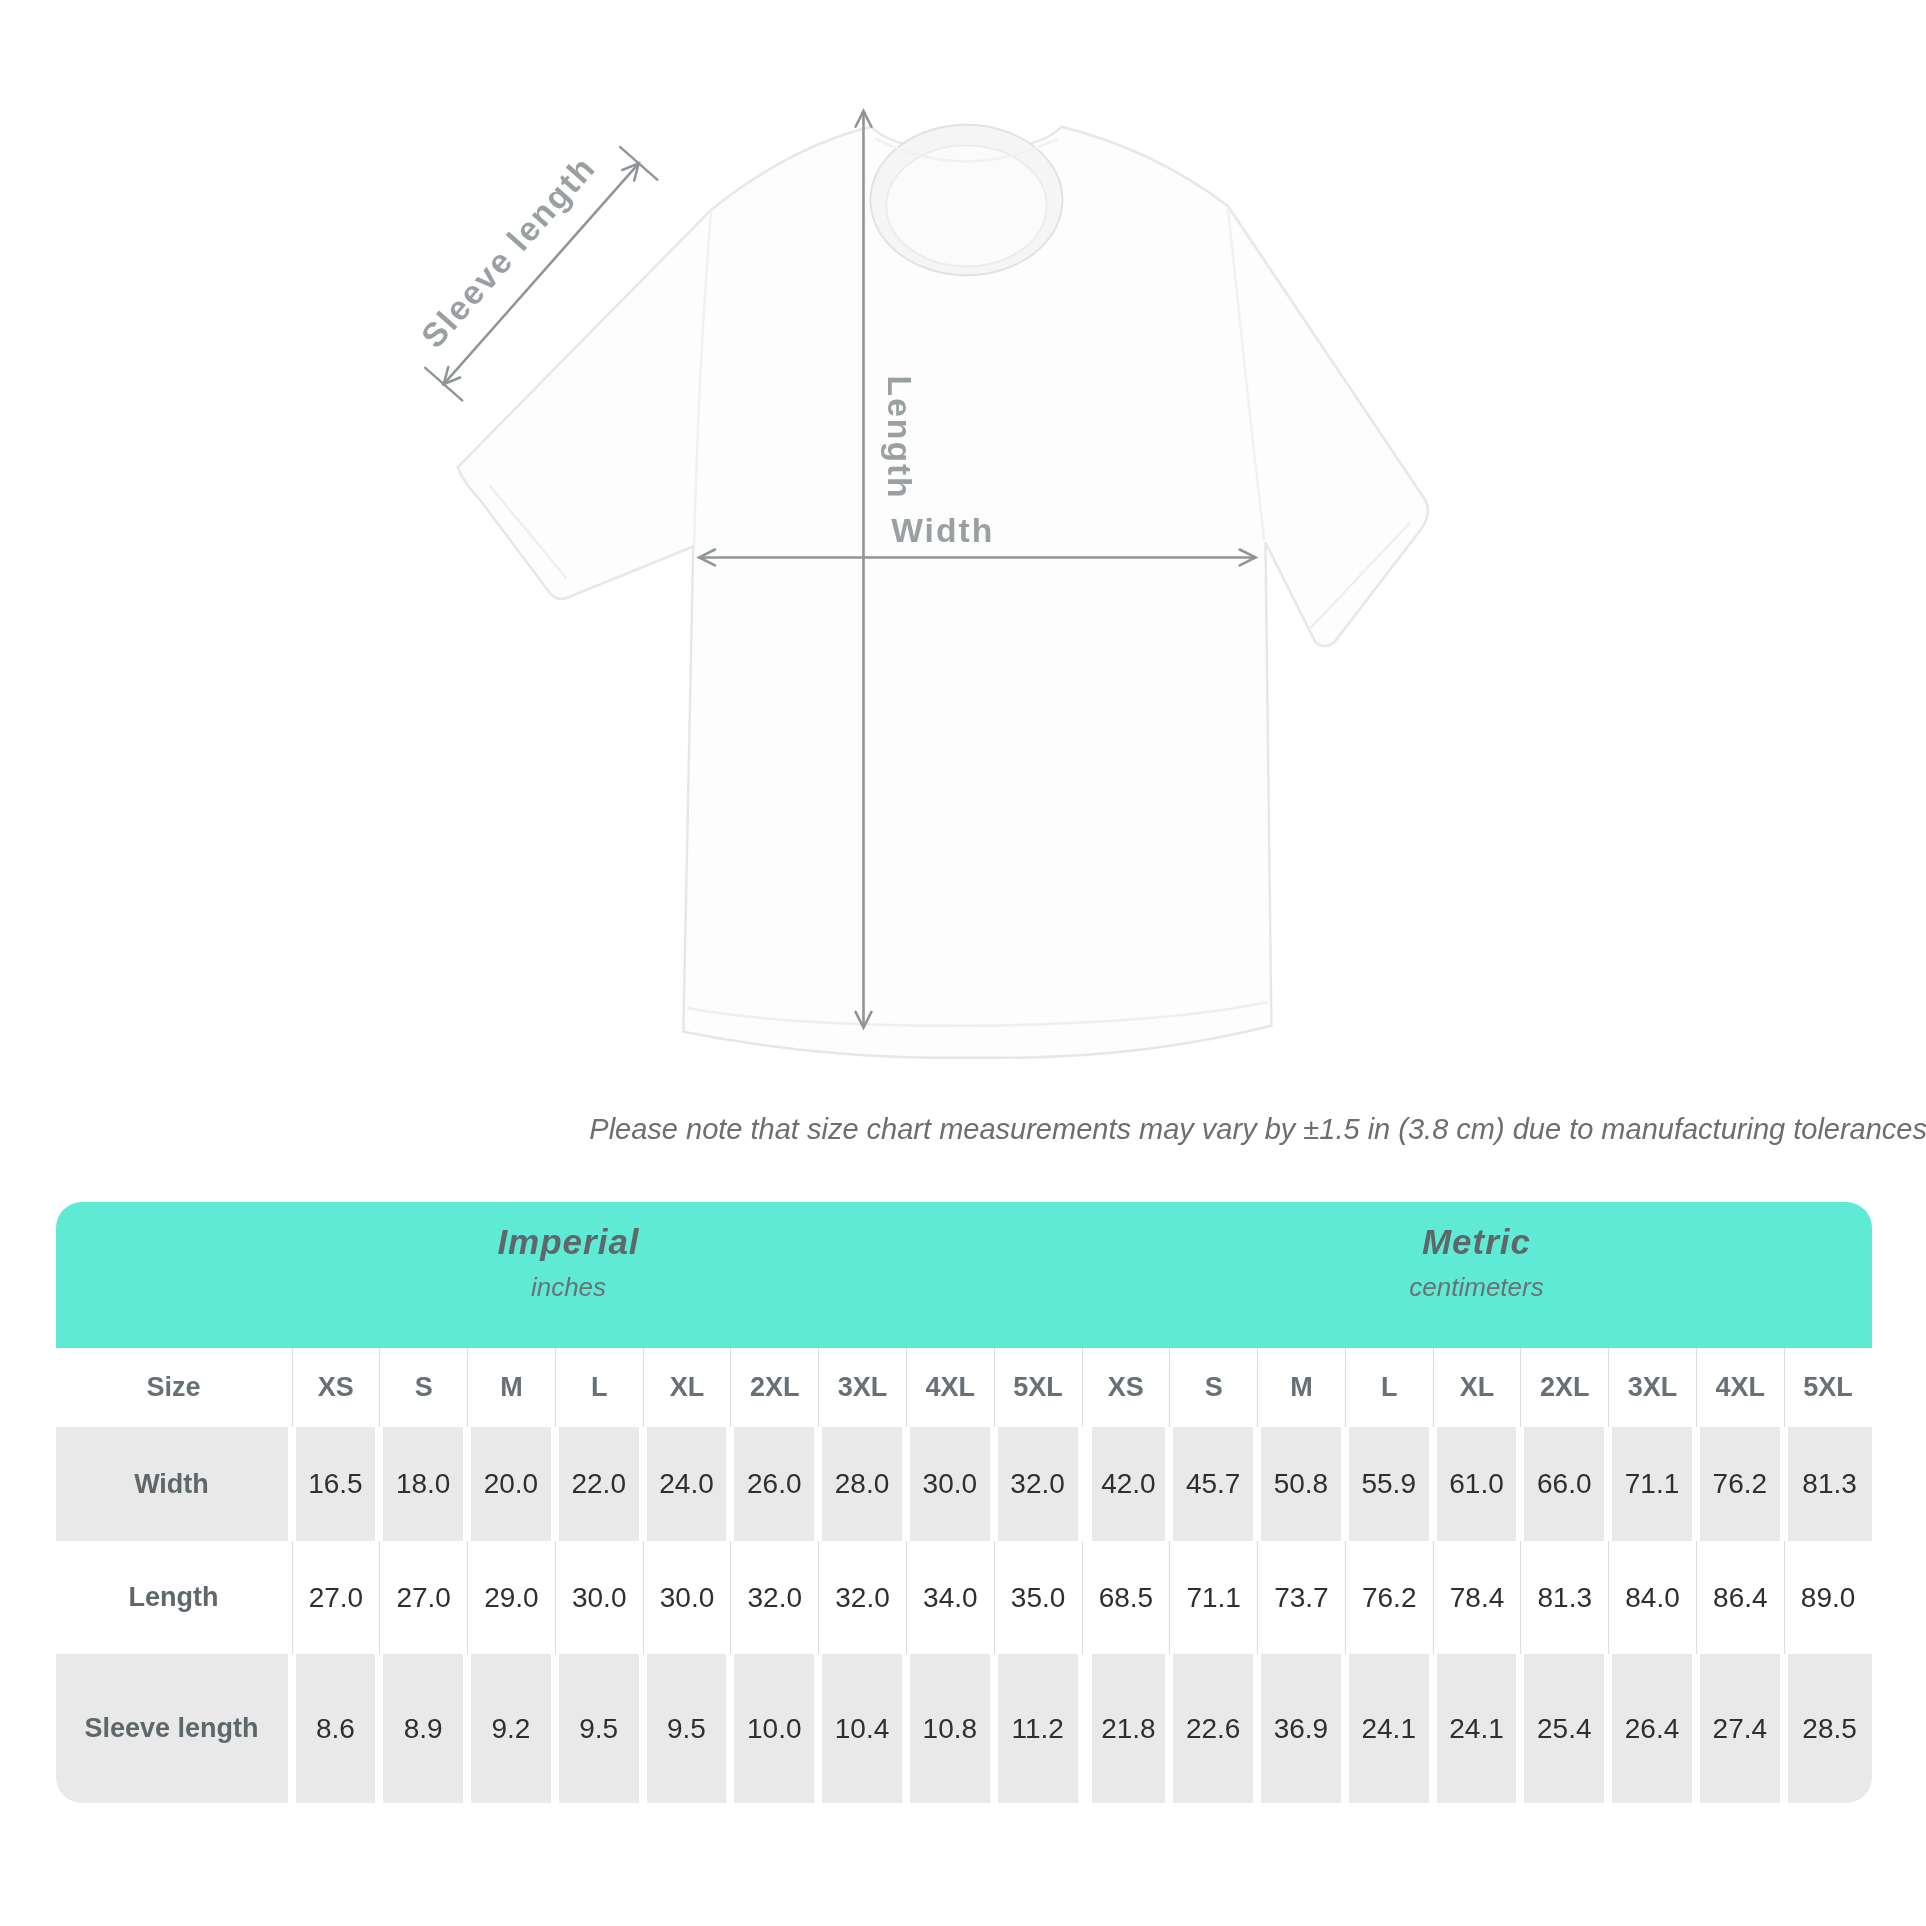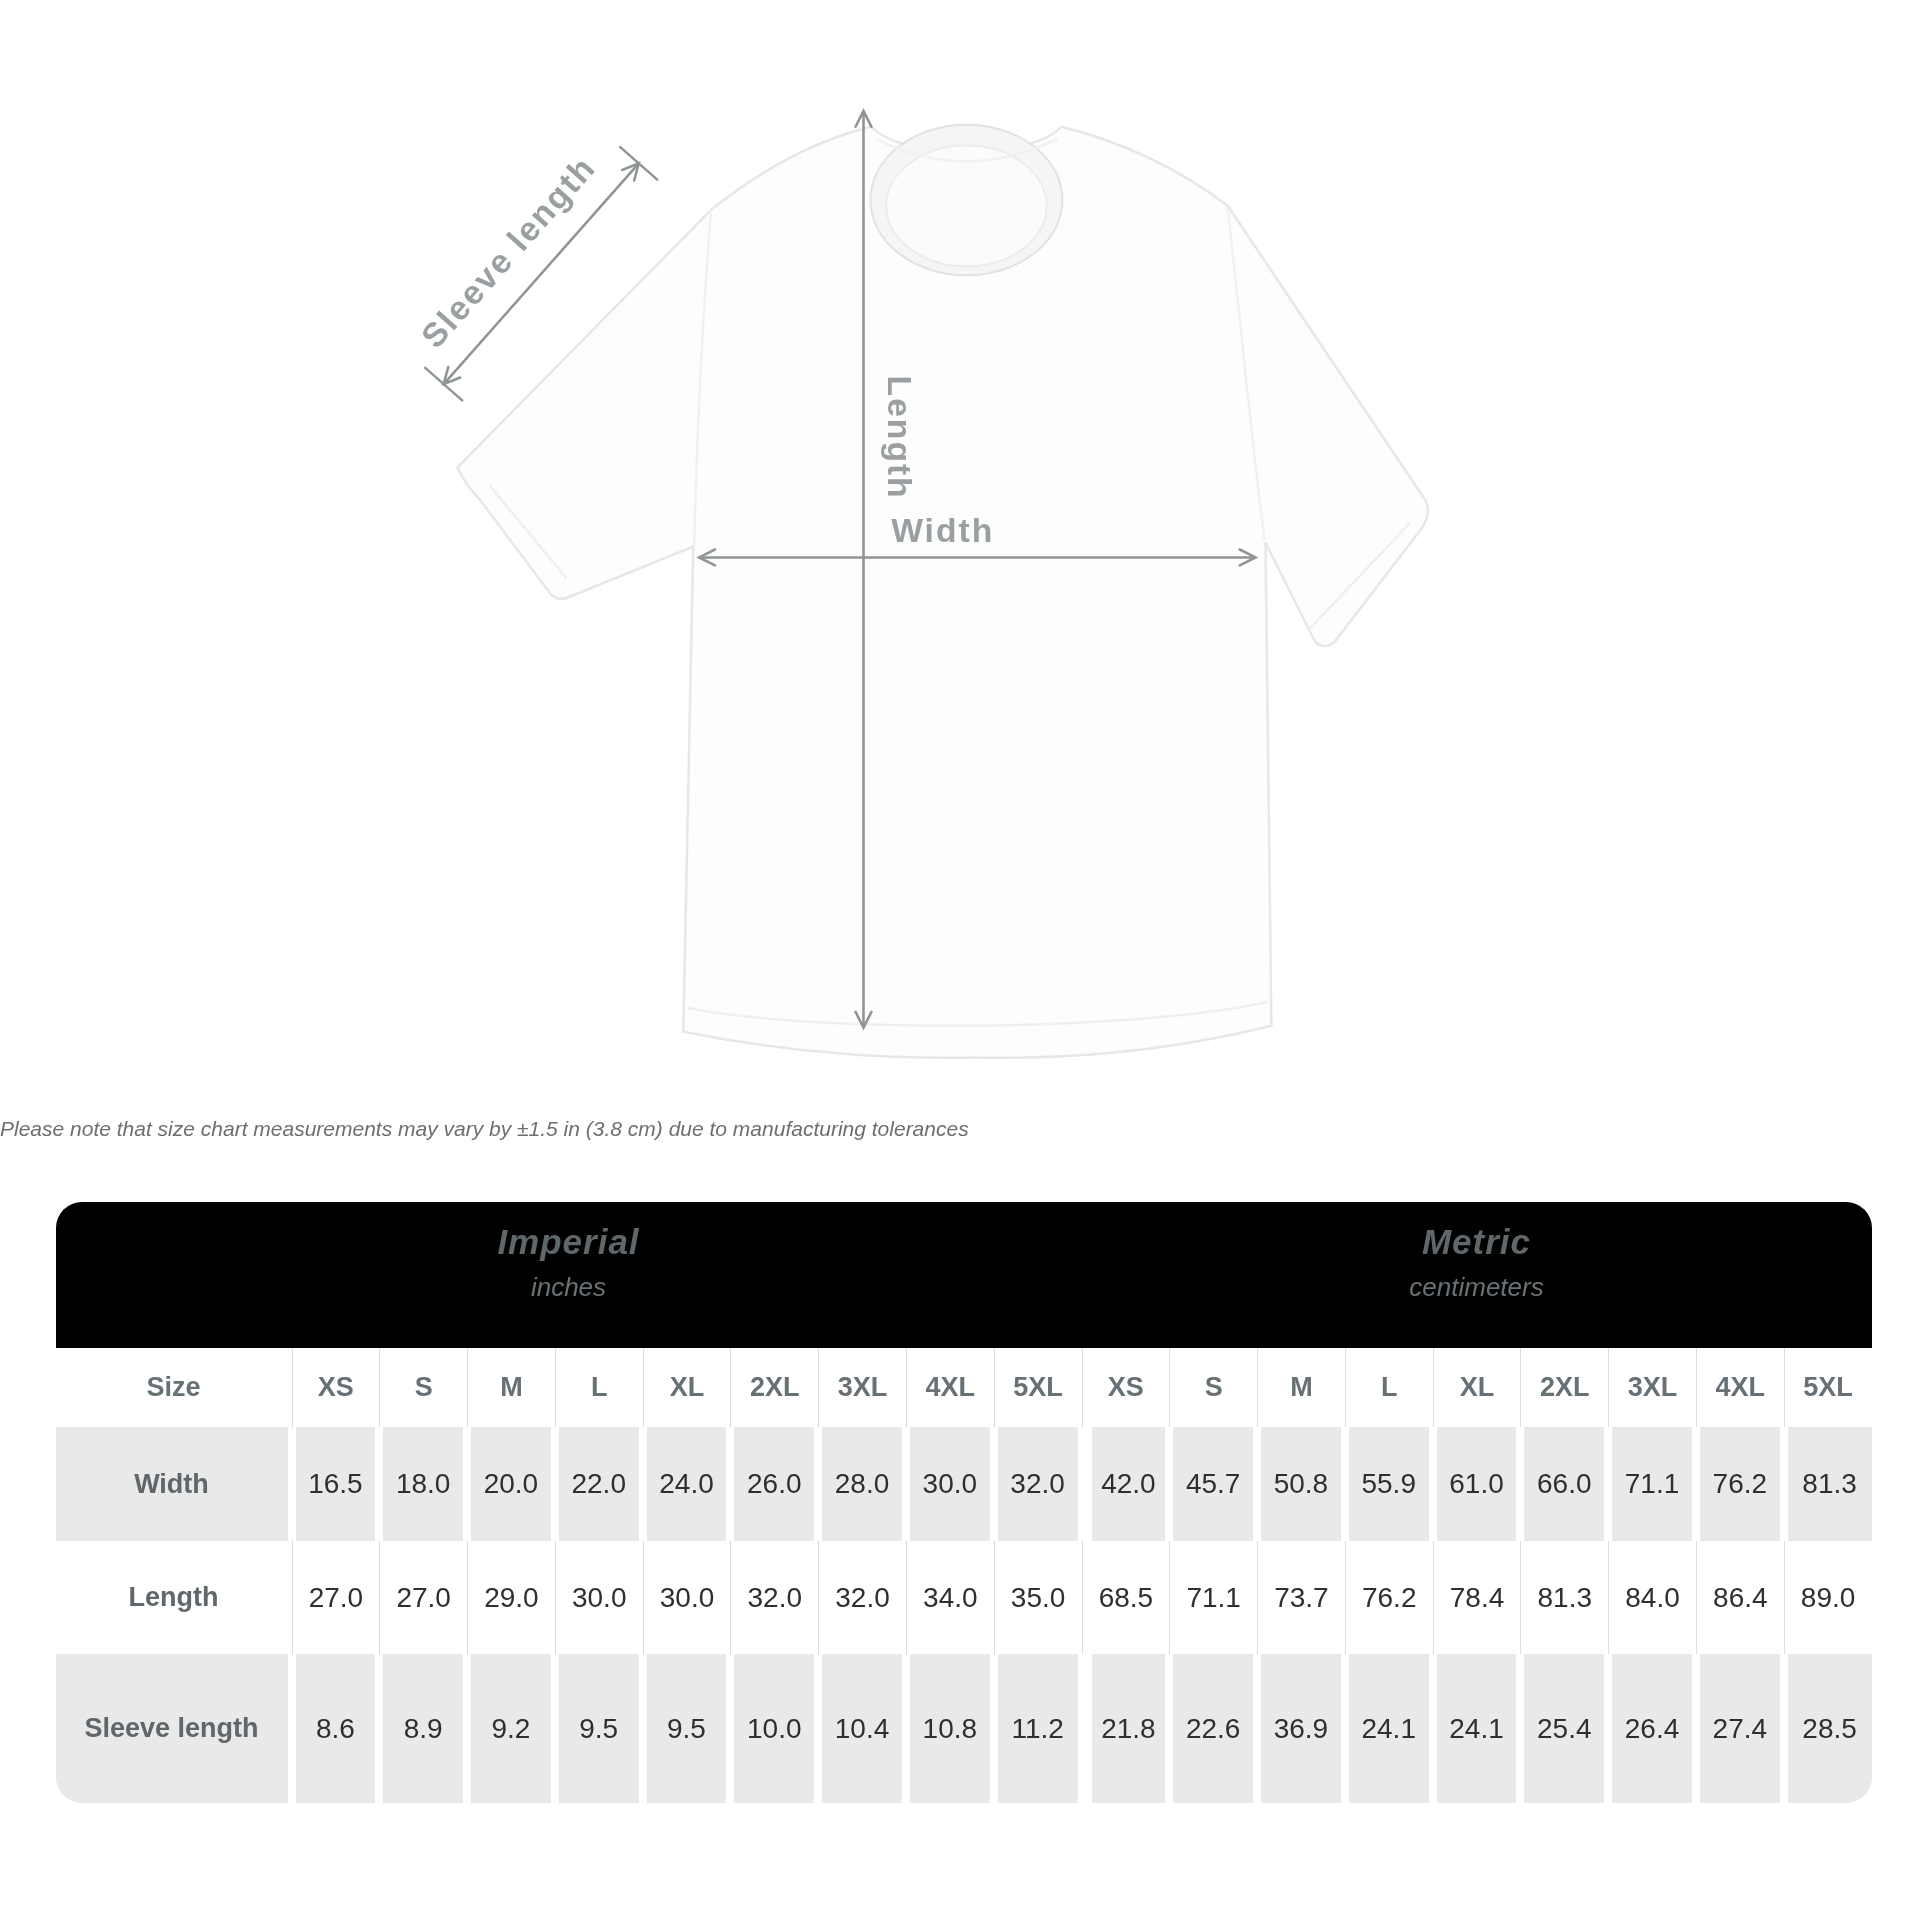--- a/index.html
+++ b/index.html
@@ -24,33 +24,33 @@
     fill:#9aa0a2; letter-spacing:2px;
   }
 
   
   .chart-title {
     margin:28px 0 0; text-align:center;
     font-size:45px; line-height:51px; font-weight:700;
     color:#333333; letter-spacing:0.5px;
   }
   .tolerance-note {
-    margin:14px 0 0; text-align:left;
-    font-size:21px; line-height:32px; font-style:italic;
+    margin:14px 0 0; text-align:right;
+    font-size:29px; line-height:32px; font-style:italic;
     color:#6e6e6e;
   }
 
   
   .card {
     width:1816px; margin:57px auto 0;
     border-radius:26px; overflow:hidden;
     background:#ffffff;
   }
   .units-band {
-    height:146px; background:#000000;
+    height:146px; background:#5eead4;
     display:grid; grid-template-columns:236px repeat(18, 1fr);
   }
   .unit {
     display:flex; flex-direction:column;
     align-items:center; justify-content:center;
     padding-bottom:26px;
   }
   .unit-imperial { grid-column:1 / 11; }
   .unit-metric   { grid-column:11 / 20; }
   .unit-name {

